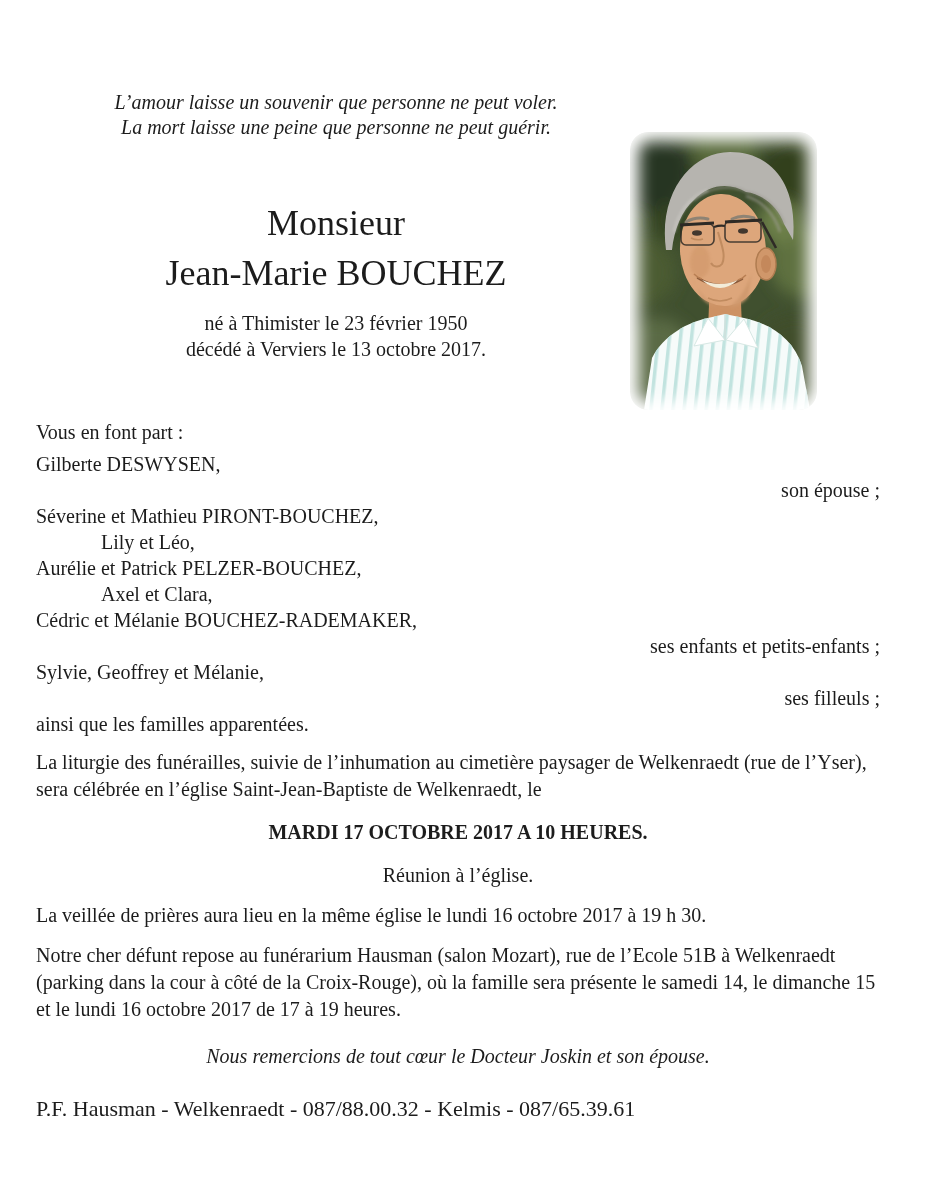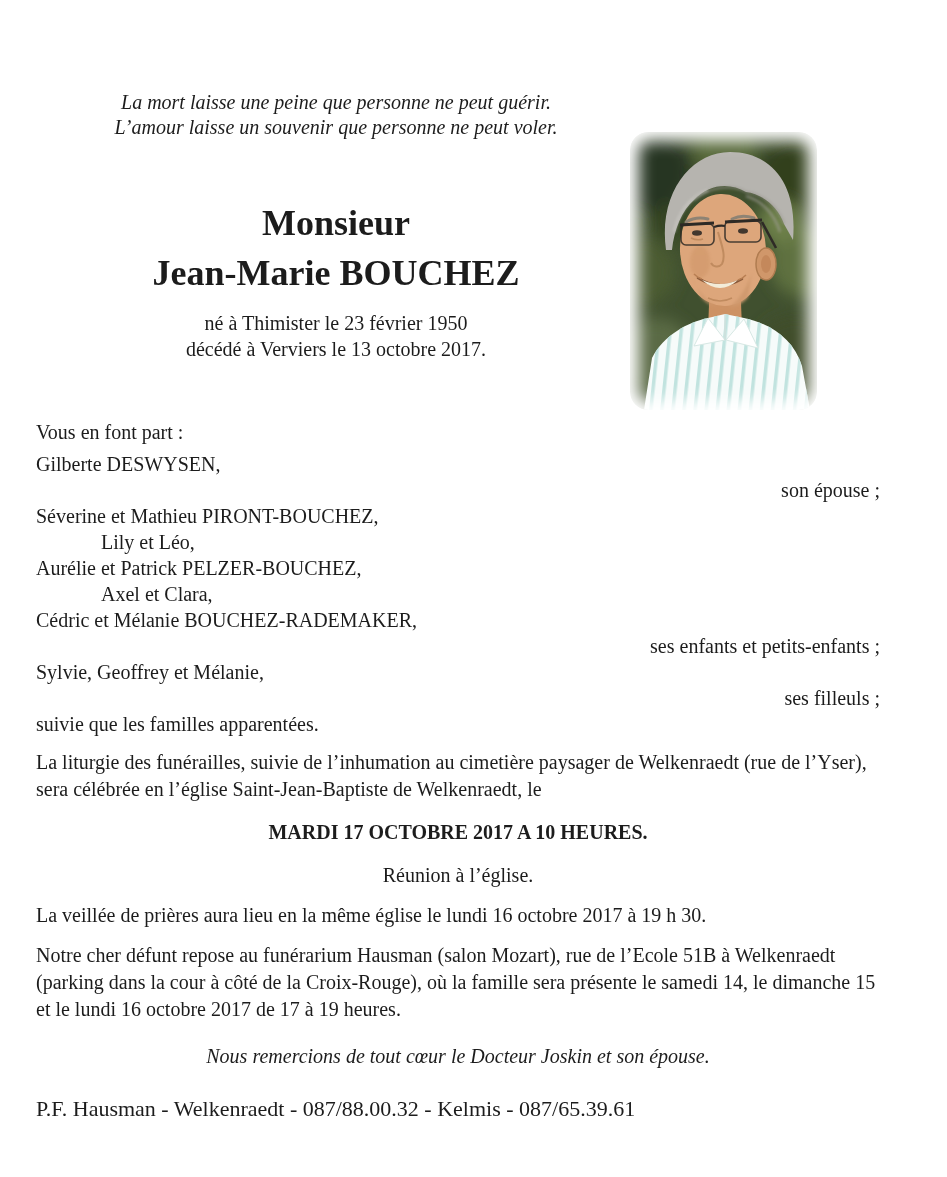--- a/index.html
+++ b/index.html
@@ -41,21 +41,21 @@
     box-shadow: inset 0 0 16px 12px #ffffff;
     pointer-events: none;
   }
   
   .title-block {
     margin-top: 58px;
     margin-left: 30px;
     width: 612px;
     text-align: center;
   }
-  .title-line { font-size: 36px; line-height: 50px; font-weight: bold; }
+  .title-line { font-size: 36px; line-height: 50px; }
   .birth-death { margin-top: 12px; font-size: 20px; line-height: 26px; }
   
   .content {
     margin: 57px 67px 0 36px;
     font-size: 20px;
     line-height: 26px;
   }
   .intro { }
   .fam { line-height: 26px; }
   .fam.first { margin-top: 6px; }
@@ -83,22 +83,22 @@
     font-size: 22px;
     line-height: 23px;
   }
 </style>
 </head>
 <body>
 
 <div class="page">
 
   <div class="quote">
+    <div>L’amour laisse un souvenir que personne ne peut voler.</div>
     <div>La mort laisse une peine que personne ne peut guérir.</div>
-    <div>L’amour laisse un souvenir que personne ne peut voler.</div>
   </div>
 
   <div class="photo">
     <svg viewBox="0 0 187 278" width="187" height="278">
       <defs>
         <clipPath id="ph-frame">
             <rect width="187" height="278" rx="18"></rect>
           </clipPath>
         <filter id="ph-blur" x="-40%" y="-40%" width="180%" height="180%">
             <feGaussianBlur stdDeviation="8"></feGaussianBlur>
@@ -176,21 +176,21 @@
     <div class="fam name first">Gilberte DESWYSEN,</div>
     <div class="fam role">son épouse ;</div>
     <div class="fam name">Séverine et Mathieu PIRONT-BOUCHEZ,</div>
     <div class="fam sub">Lily et Léo,</div>
     <div class="fam name">Aurélie et Patrick PELZER-BOUCHEZ,</div>
     <div class="fam sub">Axel et Clara,</div>
     <div class="fam name">Cédric et Mélanie BOUCHEZ-RADEMAKER,</div>
     <div class="fam role">ses enfants et petits-enfants ;</div>
     <div class="fam name">Sylvie, Geoffrey et Mélanie,</div>
     <div class="fam role">ses filleuls ;</div>
-    <div class="fam name">suivie que les familles apparentées.</div>
+    <div class="fam name">ainsi que les familles apparentées.</div>
 
     <p class="para">La liturgie des funérailles, suivie de l’inhumation au cimetière paysager de Welkenraedt (rue de l’Yser), sera célébrée en l’église Saint-Jean-Baptiste de Welkenraedt, le</p>
     <div class="date-line">MARDI 17 OCTOBRE 2017 A 10 HEURES.</div>
     <div class="meeting-line">Réunion à l’église.</div>
     <div class="vigil-line">La veillée de prières aura lieu en la même église le lundi 16 octobre 2017 à 19 h 30.</div>
     <p class="repose-para">Notre cher défunt repose au funérarium Hausman (salon Mozart), rue de l’Ecole 51B à Welkenraedt (parking dans la cour à côté de la Croix-Rouge), où la famille sera présente le samedi 14, le dimanche 15 et le lundi 16 octobre 2017 de 17 à 19 heures.</p>
     <div class="thanks-line">Nous remercions de tout cœur le Docteur Joskin et son épouse.</div>
     <div class="footer-line">P.F. Hausman - Welkenraedt - 087/88.00.32 - Kelmis - 087/65.39.61</div>
   </div>
 

